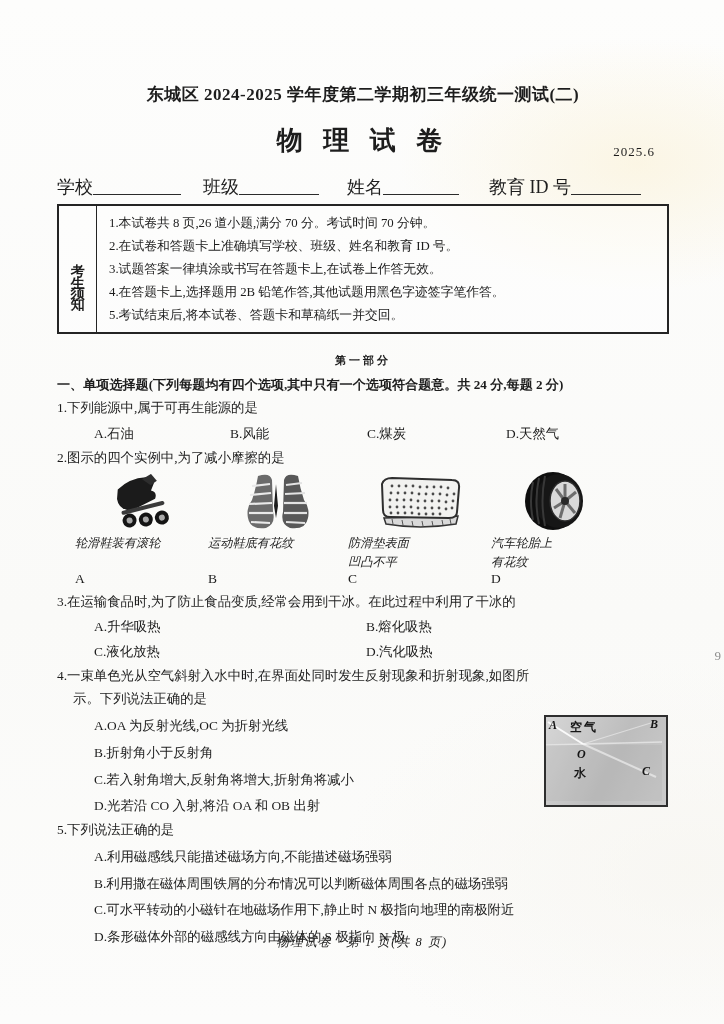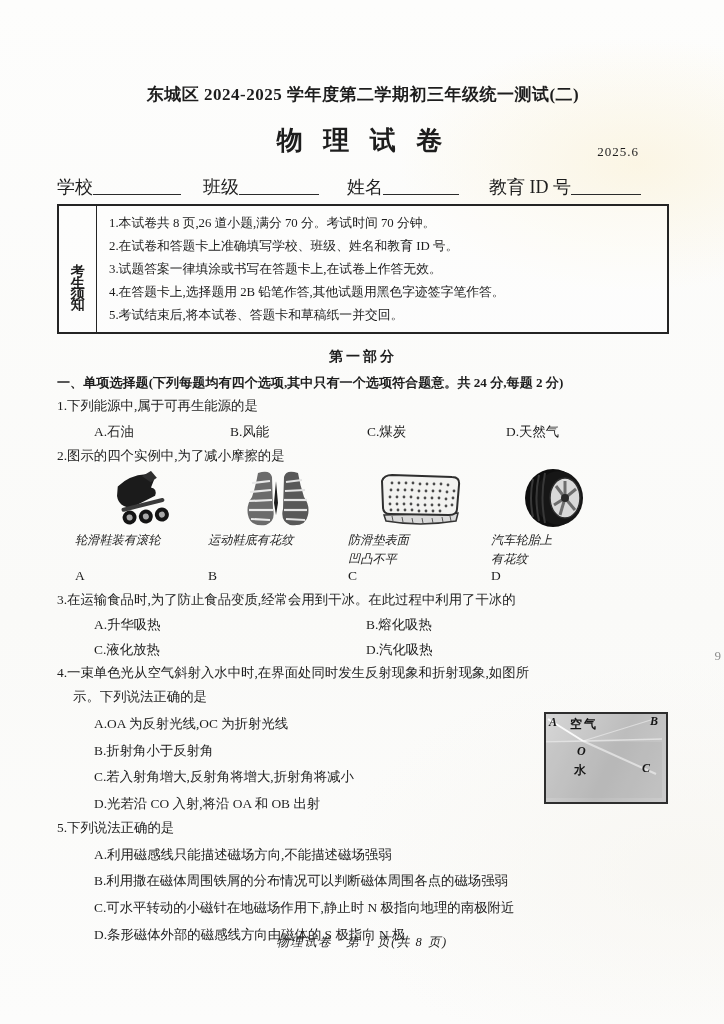--- a/index.html
+++ b/index.html
@@ -15,37 +15,37 @@
       radial-gradient(ellipse 340px 180px at 88% 16%, rgba(250,240,210,0.55), rgba(250,240,210,0) 70%),
       radial-gradient(ellipse 500px 300px at 95% 85%, rgba(246,244,238,0.6), rgba(246,244,238,0) 70%),
       linear-gradient(#fdfdfc, #fafaf8 60%, #fcfcfb);
   }
   .content { position: absolute; left: 57px; right: 55px; top: 0; line-height: 1.25; }
 
   .header-title { margin-top: 84px; text-align: center; font-size: 17px; font-weight: bold; letter-spacing: 0.5px; white-space: nowrap; }
 
   .title-row { position: relative; margin-top: 20px; height: 36px; }
   .subject-title { text-align: center; font-size: 26px; font-weight: bold; letter-spacing: 7px; white-space: nowrap; }
-  .exam-date { position: absolute; right: 30px; bottom: 1px; font-size: 13px; letter-spacing: 1px; }
+  .exam-date { position: absolute; right: 14px; bottom: 1px; font-size: 13px; letter-spacing: 1px; }
 
   .form-row { margin-top: 15px; display: flex; align-items: center; font-size: 18px; height: 21px; white-space: nowrap; }
   .blank { display: inline-block; border-bottom: 1.5px solid #2b2b2b; height: 16px; }
   .b-school { width: 88px; } .b-class { width: 80px; } .b-name { width: 76px; } .b-id { width: 70px; }
   .fgap2 { margin-left: 22px; } .fgap3 { margin-left: 28px; } .fgap4 { margin-left: 30px; }
 
   .notice-box { margin-top: 7px; display: flex; border: 2px solid #242424; background: rgba(255,255,255,0.35); }
   .notice-side { width: 37px; border-right: 1.5px solid #242424; display: flex; align-items: center; justify-content: center; }
   .notice-side span {
     writing-mode: vertical-rl; text-orientation: upright;
     font-weight: bold; font-size: 14px; letter-spacing: 11px; margin-bottom: -11px;
   }
   .notice-list { flex: 1; padding: 6px 8px 5px 12px; }
   .notice-item { font-size: 12.8px; line-height: 23px; white-space: nowrap; }
 
-  .part-title { margin-top: 14px; text-align: center; font-size: 14px; font-weight: bold; letter-spacing: 3px; }
+  .part-title { margin-top: 20px; text-align: center; font-size: 11px; font-weight: bold; letter-spacing: 3px; }
   .section-intro { margin-top: 9px; font-size: 13.1px; font-weight: bold; white-space: nowrap; }
 
   .q { font-size: 13.4px; }
   .q-stem { margin-top: 7px; white-space: nowrap; }
 
   .opt-row-4 { display: flex; margin-left: 37px; margin-top: 9px; white-space: nowrap; }
   .opt-row-4 span:nth-child(1) { width: 136px; }
   .opt-row-4 span:nth-child(2) { width: 137px; }
   .opt-row-4 span:nth-child(3) { width: 139px; }
 

